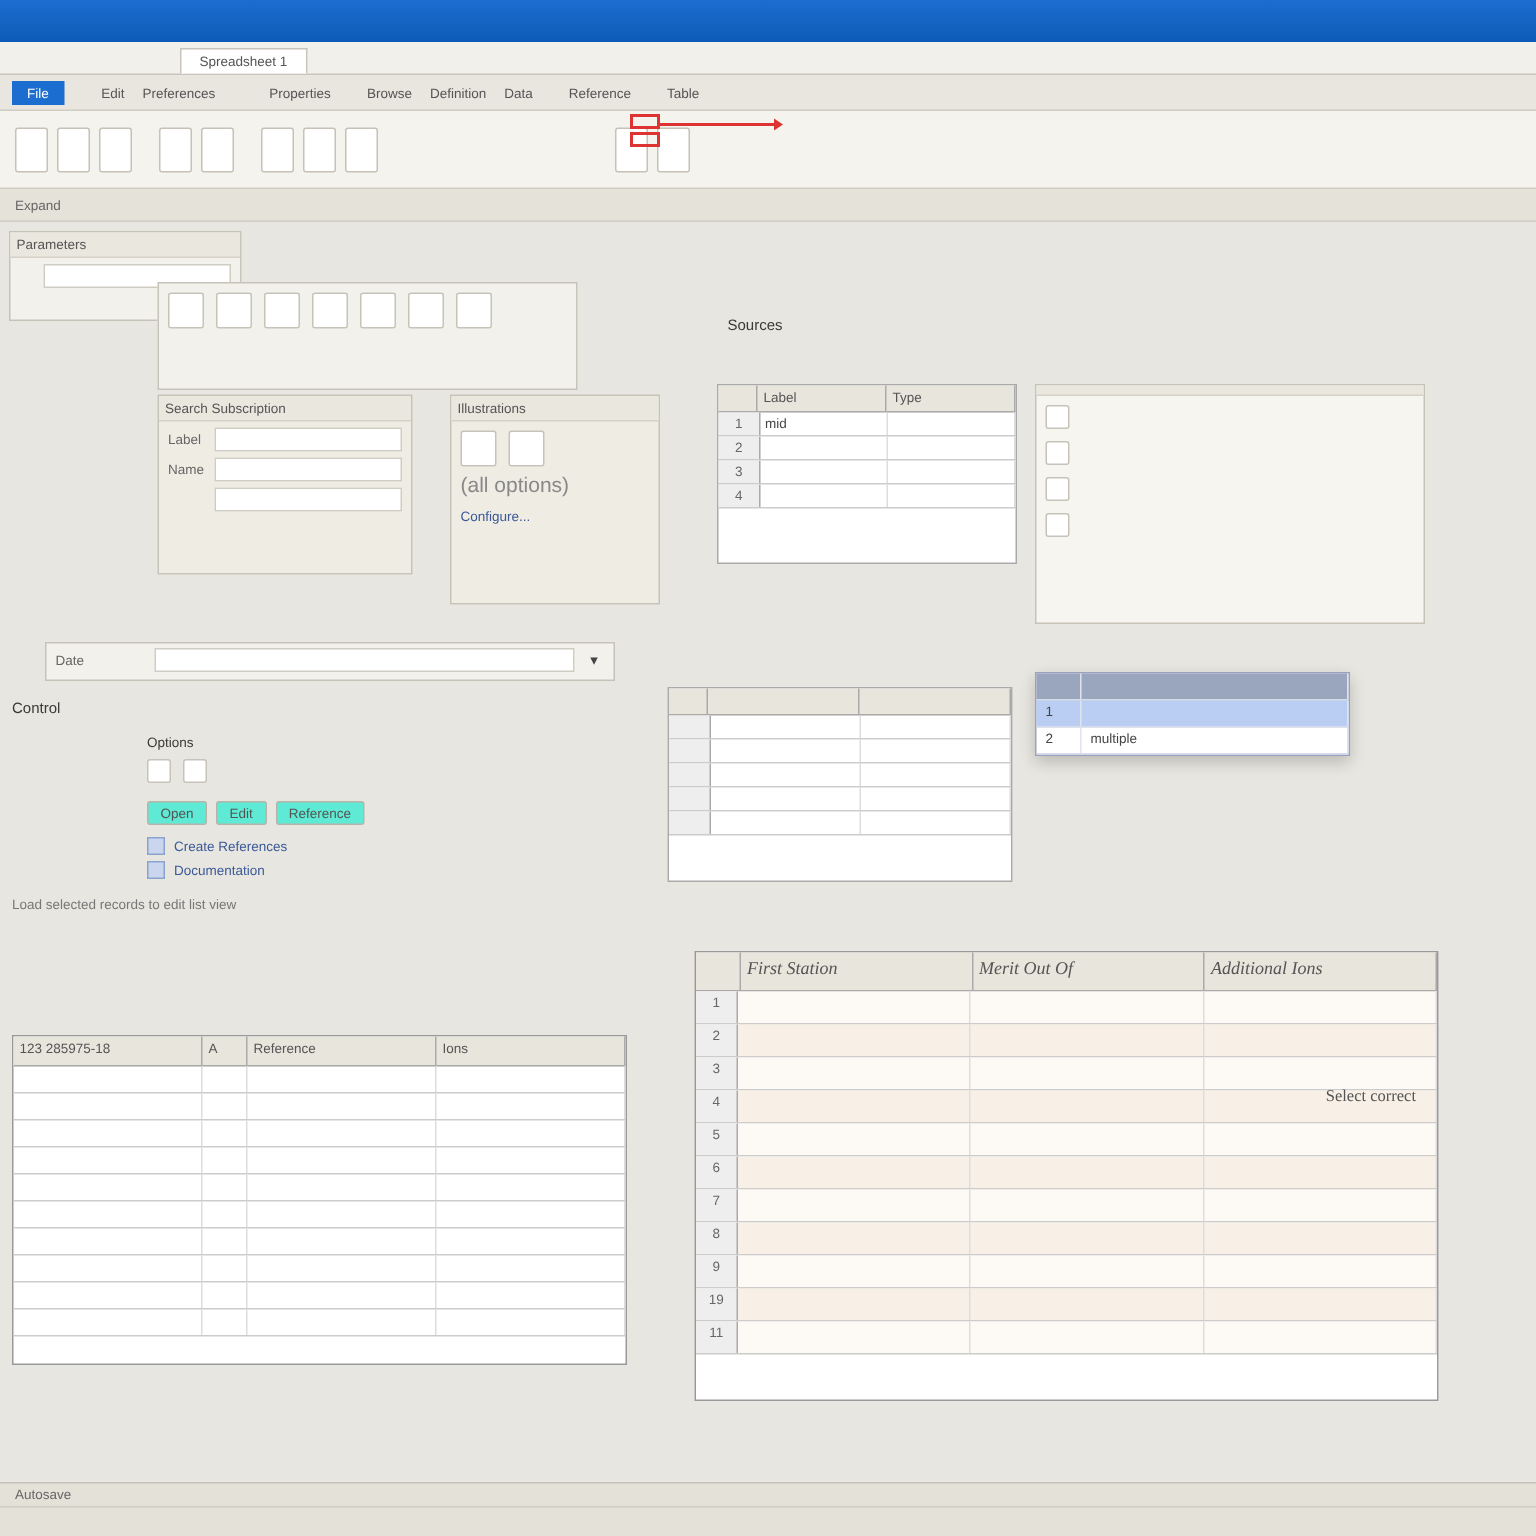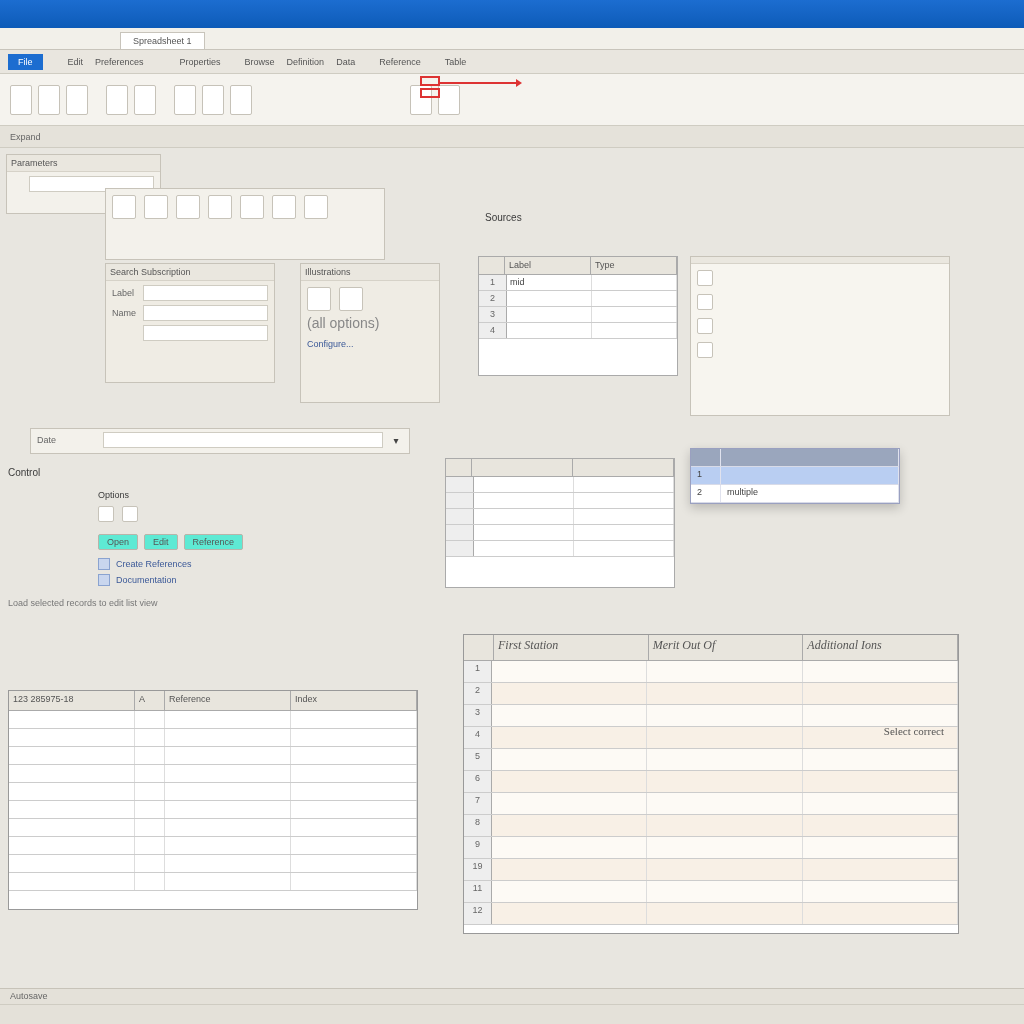--- a/index.html
+++ b/index.html
@@ -288,21 +288,21 @@
       <div class="pc" style="flex:0 0 30px;">2</div>
       <div class="pc">multiple</div>
     </div>
   </div>
 
   <div class="sheet-panel" style="left:8px; top:494px; width:410px; height:220px;margin-top:48px;">
     <div class="sheet-header-row">
       <div class="sh">123 285975-18</div>
       <div class="sh" style="flex:0 0 30px;">A</div>
       <div class="sh">Reference</div>
-      <div class="sh">Index</div>
+      <div class="sh">Ions</div>
     </div>
     <div id="left-sheet-body">
         <div class="sheet-row">
           <div class="sc"></div>
           <div class="sc" style="flex:0 0 30px;"></div>
           <div class="sc"></div>
           <div class="sc"></div>
         </div>
         <div class="sheet-row">
           <div class="sc"></div>
@@ -428,26 +428,20 @@
           <div class="sc"></div>
           <div class="sc"></div>
           <div class="sc"></div>
         </div>
         <div class="sheet-row" style="height: 22px;">
           <div class="sc rh">11</div>
           <div class="sc"></div>
           <div class="sc"></div>
           <div class="sc"></div>
         </div>
-        <div class="sheet-row" style="height: 22px;">
-          <div class="sc rh">12</div>
-          <div class="sc"></div>
-          <div class="sc"></div>
-          <div class="sc"></div>
-        </div>
       </div>
     <div style="position:absolute; right:14px; top:90px; font-family:serif; font-size:11px; color:#555;">Select correct</div>
   </div>
 
 </div>
 
 <div class="statusbar">
   <div class="tabrow">
     <span>Autosave</span>
   </div>

